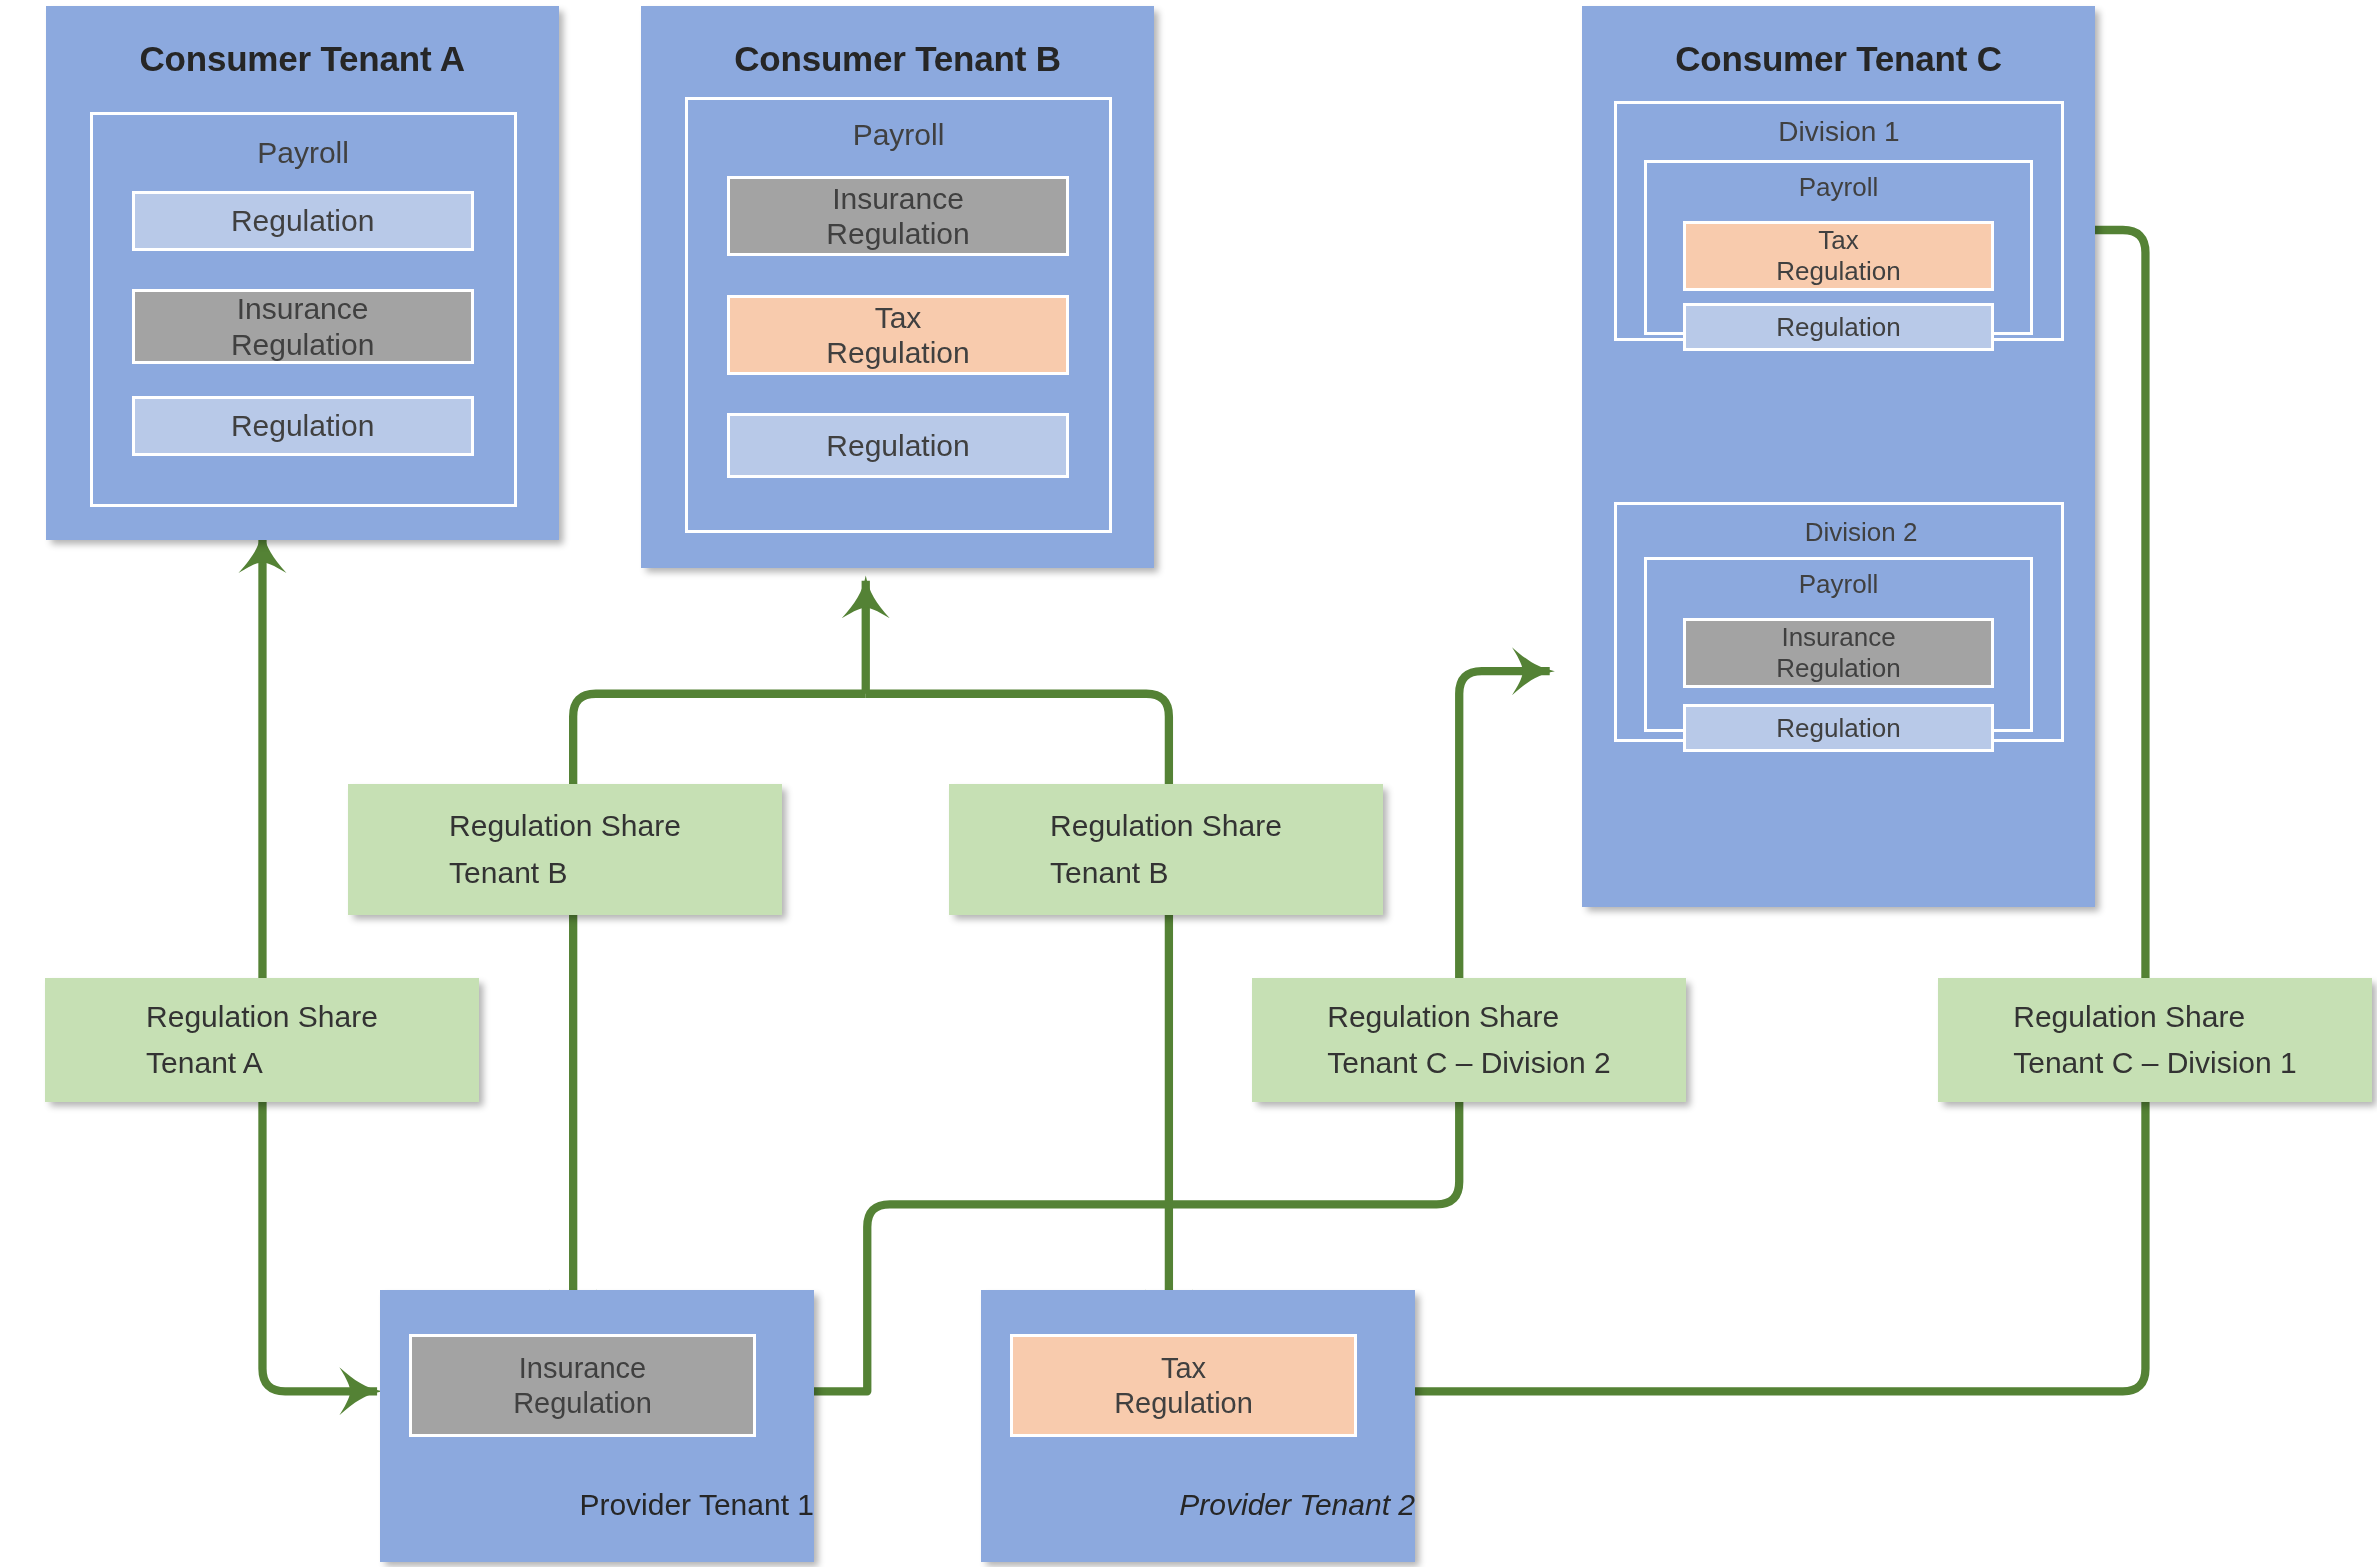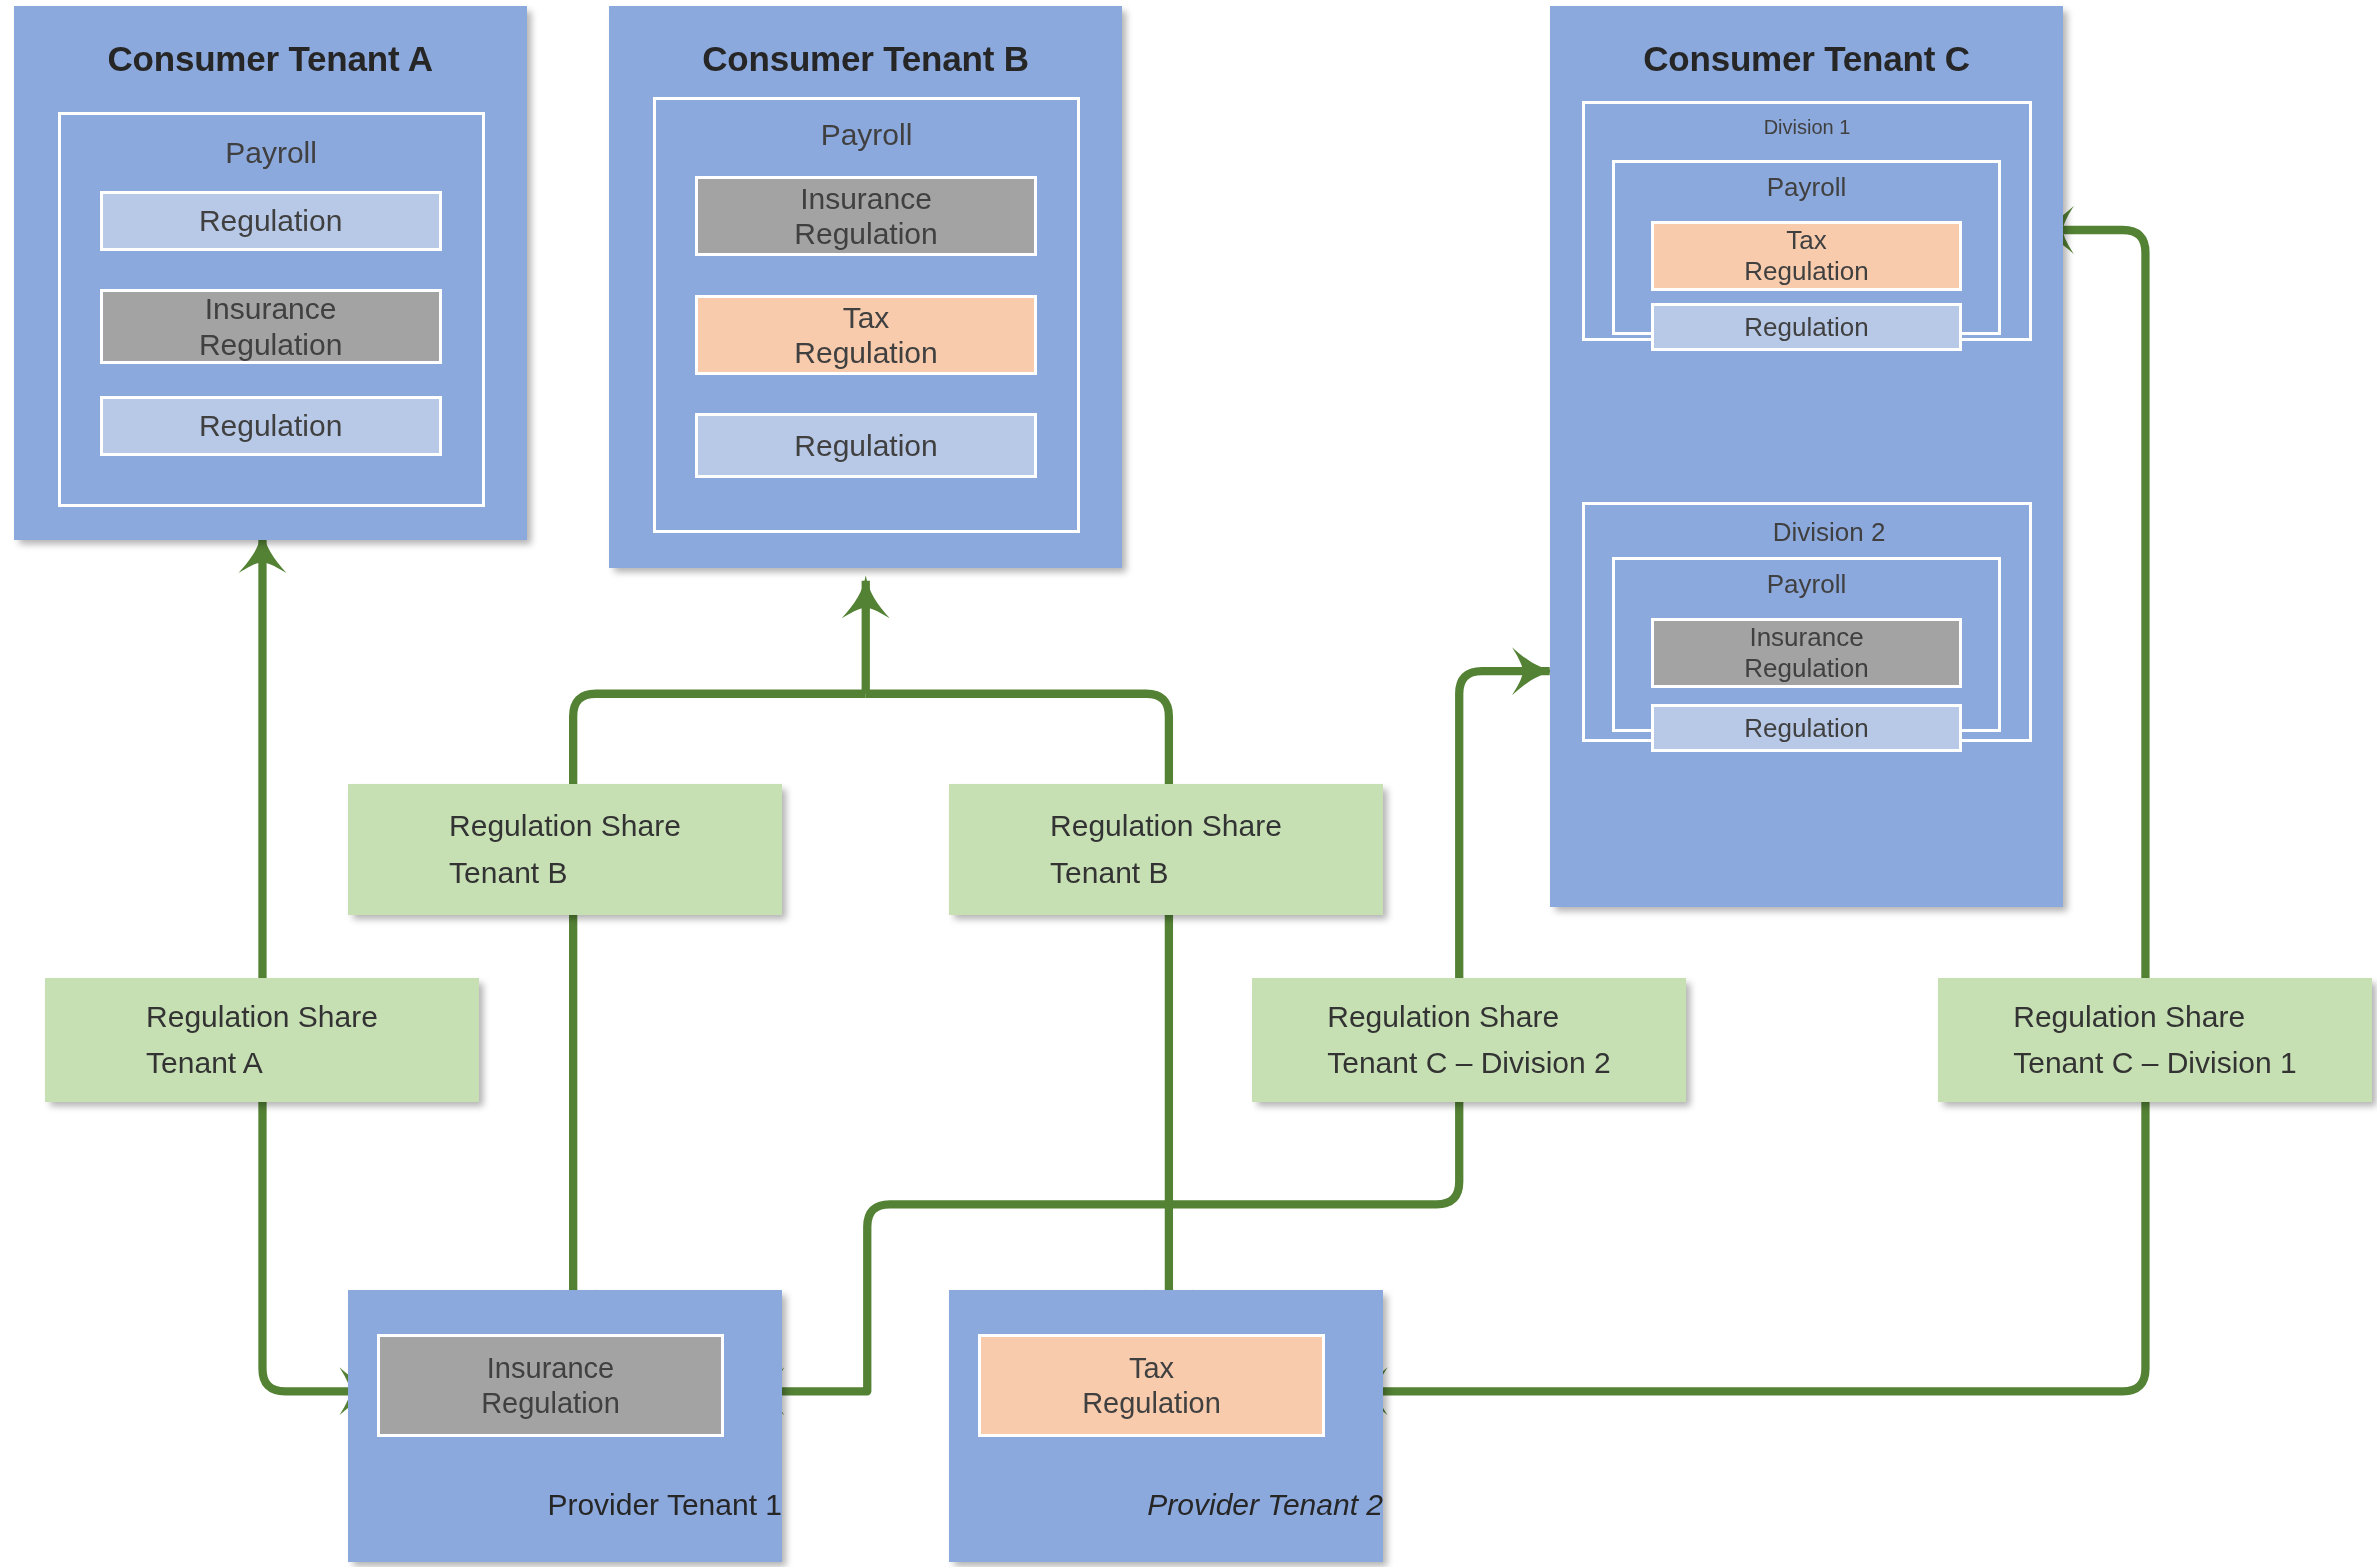--- a/index.html
+++ b/index.html
@@ -19,20 +19,21 @@
     position:absolute;
     left:0; top:0;
     width:2377px; height:1567px;
     pointer-events:none;
   }
   
   .box{
     position:absolute;
     box-sizing:border-box;
     box-shadow:5.3px 5.3px 6.8px rgba(0,0,0,0.30);
+    margin-left:32px;
   }
   .tenant{
     background:#8CA9DE;
   }
   .inner-frame{
     position:absolute;
     box-sizing:border-box;
     border:3.8px solid #FFFFFF;
     background:transparent;
   }
@@ -155,21 +156,21 @@
     <div class="reg reg-tax" style="left:86px; top:289px; width:342px; height:80px; font-size:30px;">Tax
 Regulation</div>
 
     <div class="reg reg-plain" style="left:86px; top:407px; width:342px; height:65px; font-size:30px;">Regulation</div>
   </div>
 
   <div class="box tenant" style="left:1550px; top:6px; width:513px; height:901px;">
     <div class="tenant-title" style="top:33px;">Consumer Tenant C</div>
 
     <div class="inner-frame" style="left:32px; top:95px; width:450px; height:240px;">
-      <div class="grp-label" style="top:12px; font-size:20px;">Division 1</div>
+      <div class="grp-label" style="top:12px; font-size:28px;">Division 1</div>
     </div>
 
     <div class="inner-frame" style="left:62px; top:154px; width:389px; height:175px;">
       <div class="grp-label" style="top:9px; font-size:26px;">Payroll</div>
     </div>
 
     <div class="reg reg-tax" style="left:101px; top:215px; width:311px; height:70px; font-size:26px;">Tax
 Regulation</div>
 
     <div class="reg reg-plain" style="left:101px; top:297px; width:311px; height:48px; font-size:26px;">Regulation</div>

